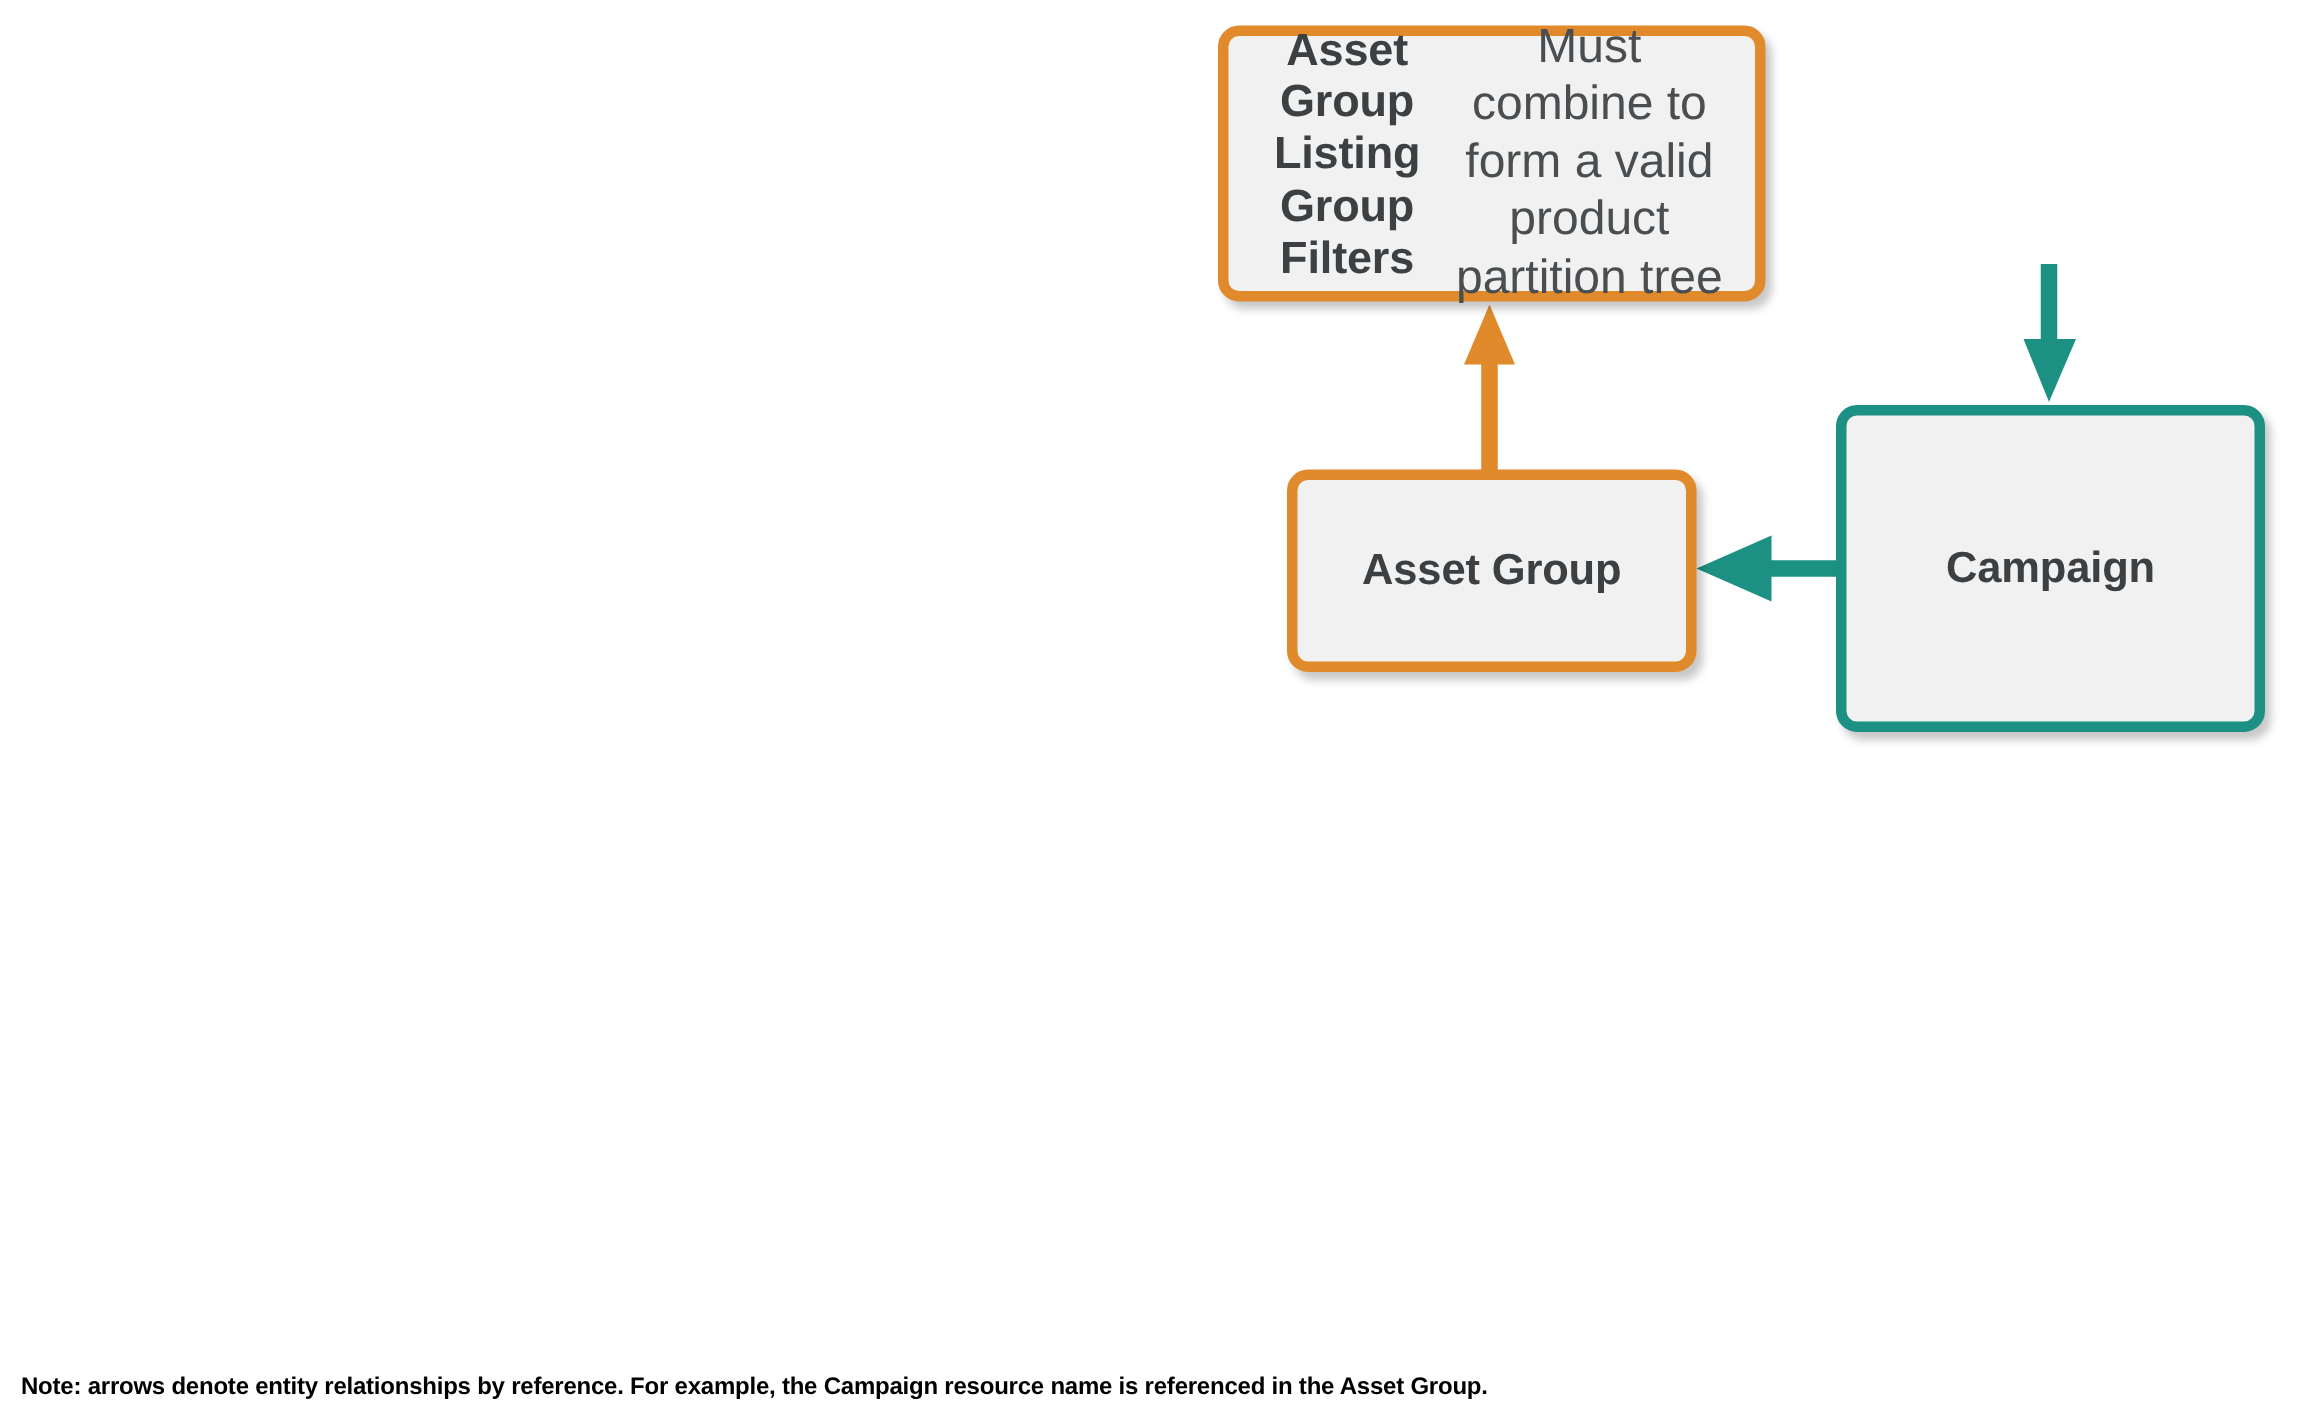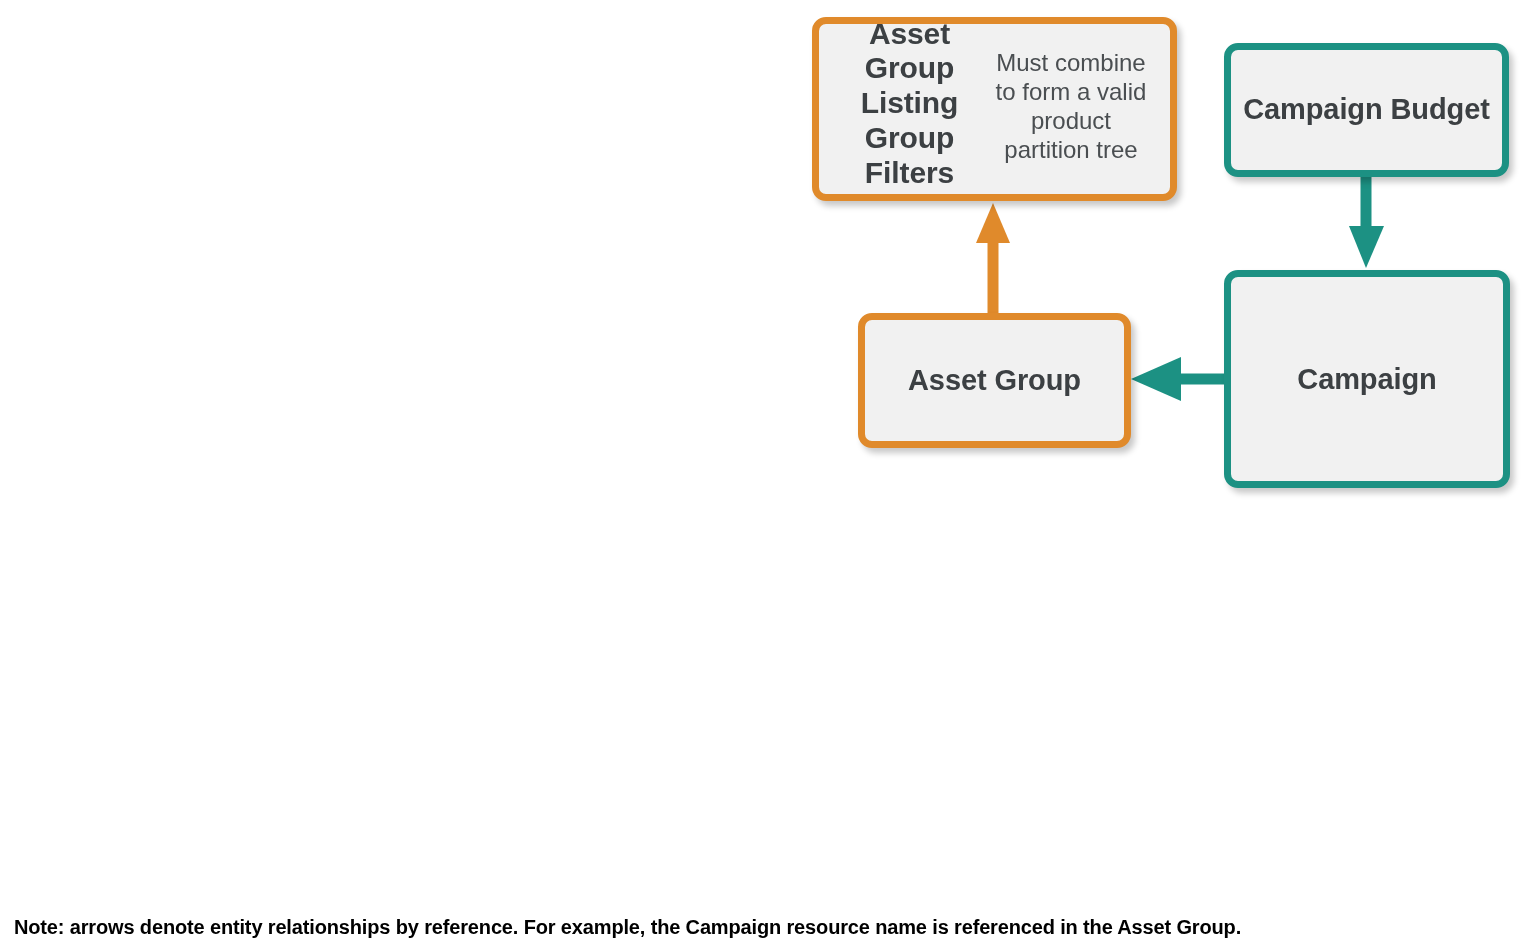--- a/index.html
+++ b/index.html
@@ -51,21 +51,21 @@
     font-weight: normal;
   }
 
   
   #node-filters {
     left: 812px; top: 17px;
     width: 365px; height: 184px;
     padding: 4px 14px 8px 14px;
   }
   #node-filters .node-title { font-size: 30px; margin-bottom: 7px; }
-  #node-filters .node-sub   { font-size: 24px; }
+  #node-filters .node-sub   { font-size: 32px; }
 
   #node-budget {
     left: 1224px; top: 43px;
     width: 285px; height: 134px;
   }
   #node-budget .node-title { font-size: 29px; }
 
   #node-asset-group {
     left: 858px; top: 313px;
     width: 273px; height: 135px;
@@ -85,21 +85,21 @@
     left: 0; top: 0;
     width: 1538px; height: 948px;
     z-index: 1;
     pointer-events: none;
   }
 
   #footnote {
     position: absolute;
     left: 14px;
     top: 916px;
-    font-size: 20px;
+    font-size: 16px;
     font-weight: bold;
     color: #000000;
     letter-spacing: -0.15px;
     white-space: nowrap;
   }
 </style>
 </head>
 <body>
 
 <div id="canvas">
@@ -123,23 +123,20 @@
       <line x1="1228" y1="379" x2="1180" y2="379" stroke="#1C9183" stroke-width="11"></line>
       <polygon points="1131,379 1181,357 1181,401" fill="#1C9183"></polygon>
     </g>
   </svg>
 
   <div class="node orange" id="node-filters">
     <div class="node-title">Asset Group Listing Group Filters</div>
     <div class="node-sub">Must combine to form a valid product partition tree</div>
   </div>
 
-  <div class="node teal" id="node-budget">
-    <div class="node-title">Campaign Budget</div>
-  </div>
 
   <div class="node orange" id="node-asset-group">
     <div class="node-title">Asset Group</div>
   </div>
 
   <div class="node teal" id="node-campaign">
     <div class="node-title">Campaign</div>
   </div>
 
   <div id="footnote">Note: arrows denote entity relationships by reference. For example, the Campaign resource name is referenced in the Asset Group.</div>

